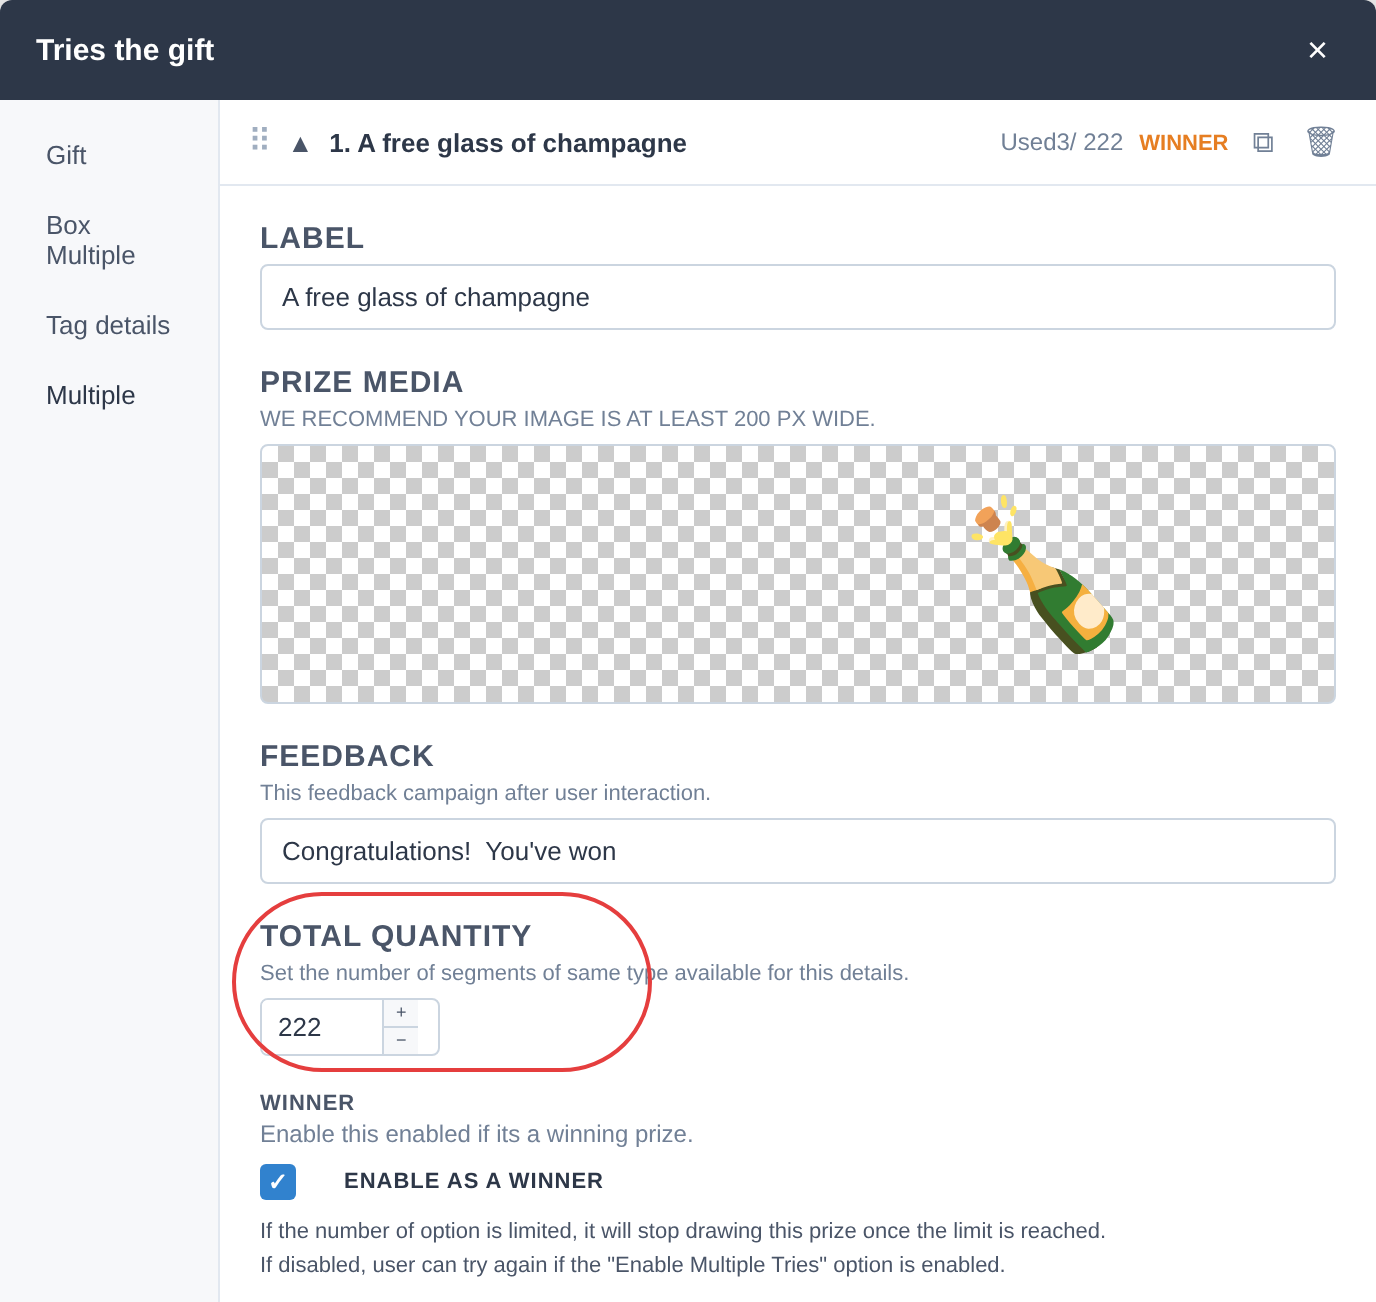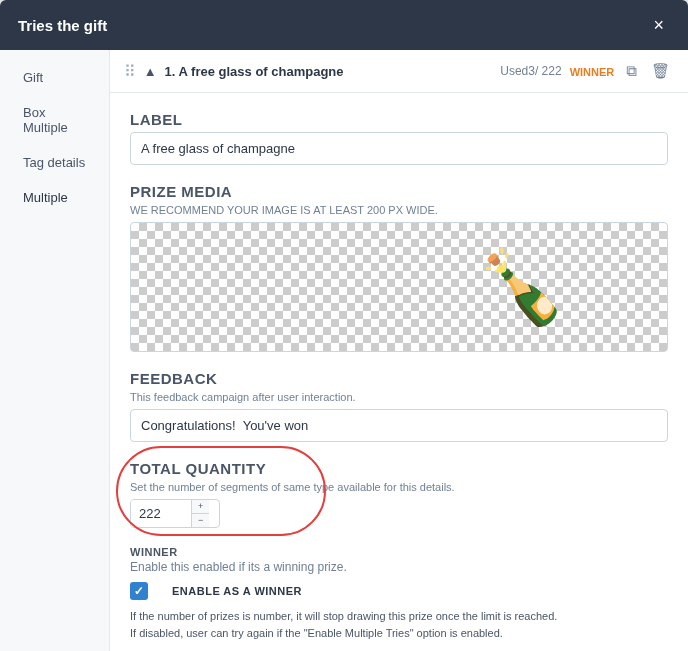--- a/index.html
+++ b/index.html
@@ -399,21 +399,21 @@
 
         <div class="winner-section">
           <div class="winner-label-row">
             <span class="winner-title">WINNER</span>
           </div>
           <div class="winner-desc">Enable this enabled if its a winning prize.</div>
           <div class="checkbox-row">
             <div class="checkbox-custom checked"></div>
             <span class="checkbox-label">ENABLE AS A WINNER</span>
           </div>
-          <div class="winner-info-text">If the number of prizes is number, it will stop drawing this prize once the limit is reached.</div>
+          <div class="winner-info-text">If the number of option is limited, it will stop drawing this prize once the limit is reached.</div>
           <div class="winner-info-text">If disabled, user can try again if the "Enable Multiple Tries" option is enabled.</div>
         </div>
 
         <div class="feedback-text-color-section">
           <div class="form-label">Feedback Text Color</div>
         </div>
 
       </div>
     </div>
   </div>

